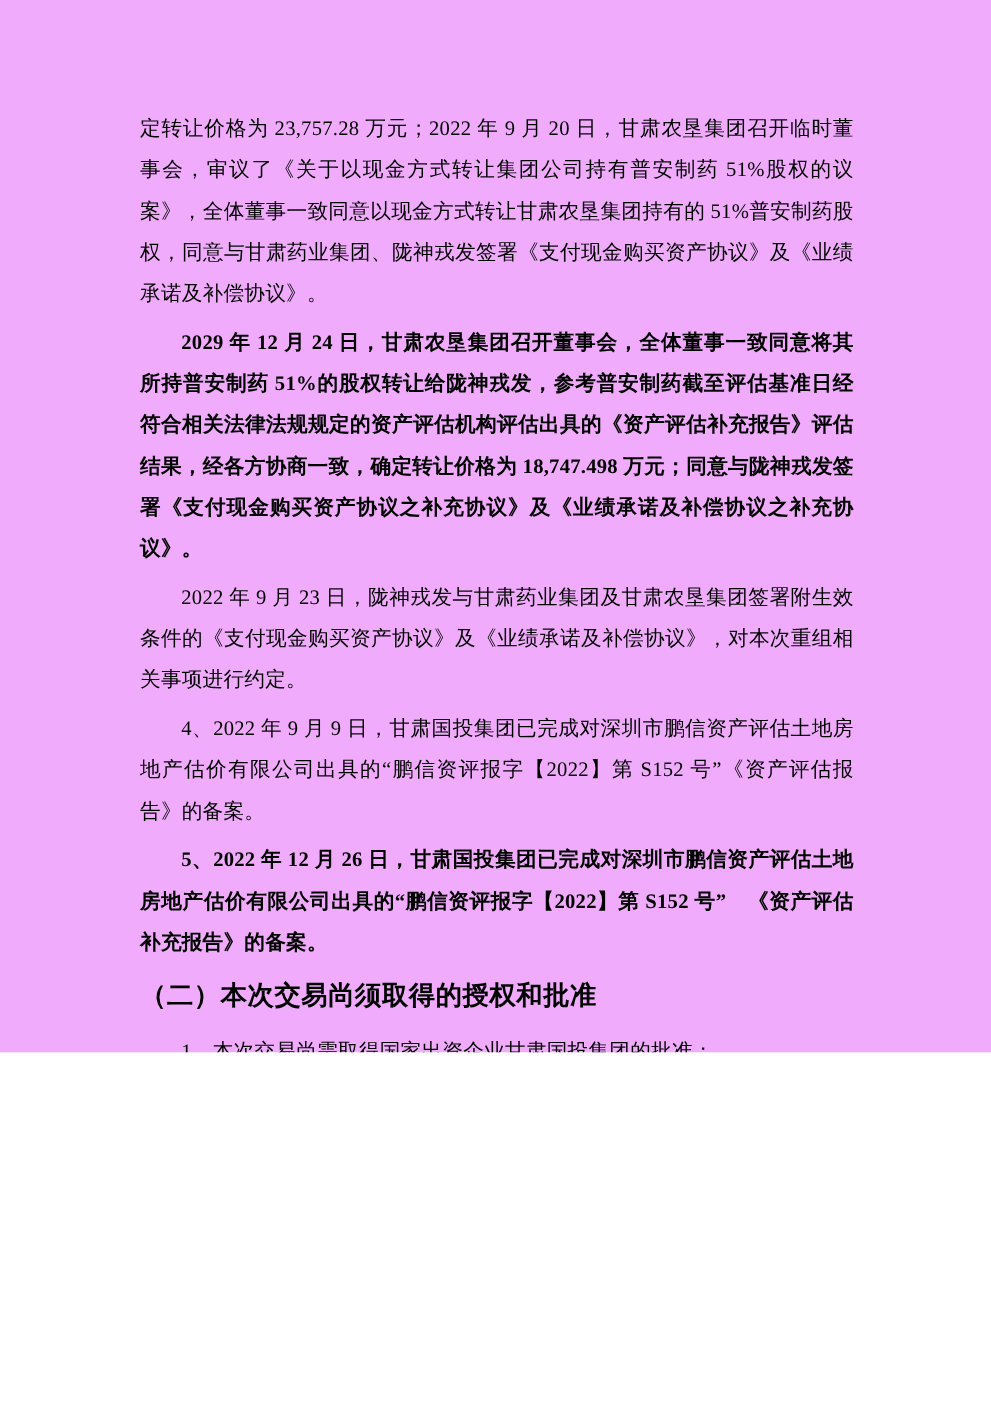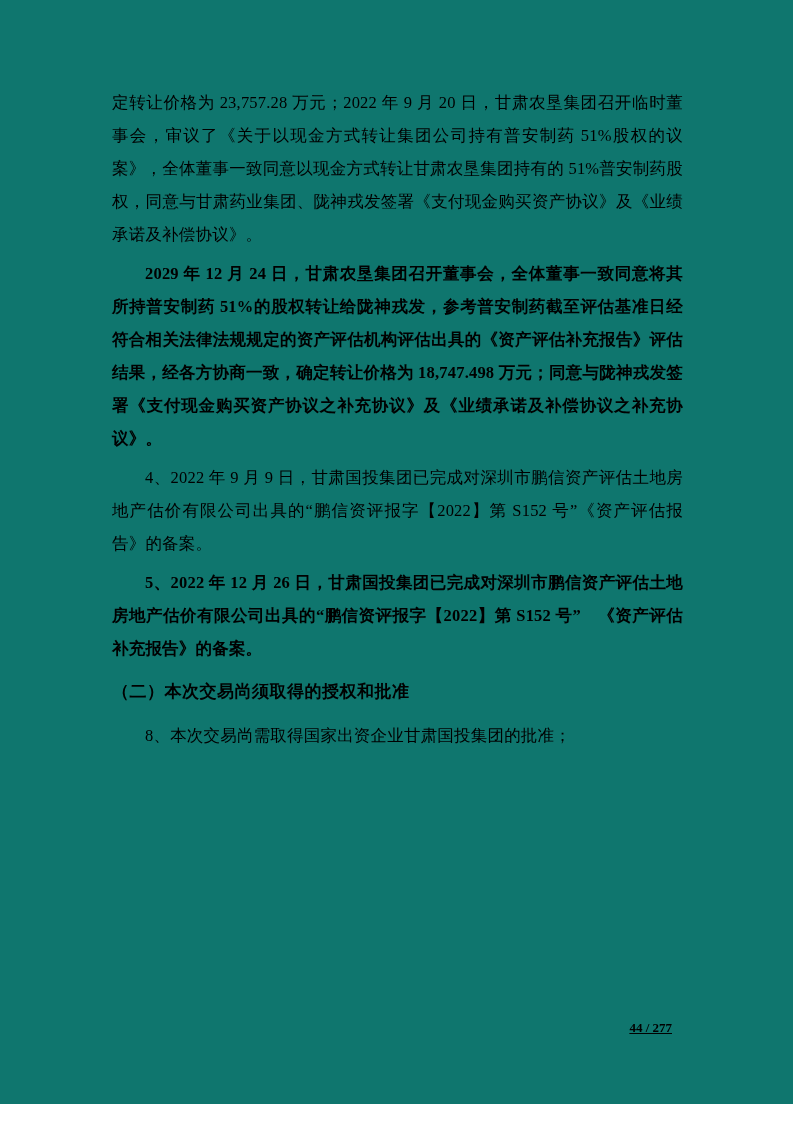--- a/index.html
+++ b/index.html
@@ -3,22 +3,22 @@
 <meta charset="utf-8">
 <style>
   html, body {
     margin: 0;
     padding: 0;
     background: #ffffff;
   }
   .page {
     position: relative;
     width: 793px;
-    height: 1104px;
-    background: #0f766e;
+    height: 842px;
+    background: #f0abfc;
     overflow: hidden;
     box-sizing: border-box;
     padding: 86px 110px 0 112px;
     font-family: "Liberation Serif", "DejaVu Serif", serif;
     color: #000000;
   }
   .para {
     font-size: 16.5px;
     line-height: 33px;
     text-align: justify;
@@ -28,21 +28,21 @@
   }
   .para.noindent {
     text-indent: 0;
   }
   .para.bold {
     font-weight: bold;
   }
   .section-heading {
     font-family: "Liberation Sans", "DejaVu Sans", sans-serif;
     font-weight: bold;
-    font-size: 17px;
+    font-size: 21px;
     line-height: 30px;
     margin: 12px 0 12px 0;
     letter-spacing: 0.5px;
   }
   .page-footer {
     position: absolute;
     top: 1020px;
     right: 121px;
     font-size: 13px;
     font-weight: bold;
@@ -52,26 +52,27 @@
 </style>
 </head>
 <body>
 
 <div class="page">
 
   <p class="para noindent">定转让价格为 23,757.28 万元；2022 年 9 月 20 日，甘肃农垦集团召开临时董事会，审议了《关于以现金方式转让集团公司持有普安制药 51%股权的议案》，全体董事一致同意以现金方式转让甘肃农垦集团持有的 51%普安制药股权，同意与甘肃药业集团、陇神戎发签署《支付现金购买资产协议》及《业绩承诺及补偿协议》。</p>
 
   <p class="para bold">2029 年 12 月 24 日，甘肃农垦集团召开董事会，全体董事一致同意将其所持普安制药 51%的股权转让给陇神戎发，参考普安制药截至评估基准日经符合相关法律法规规定的资产评估机构评估出具的《资产评估补充报告》评估结果，经各方协商一致，确定转让价格为 18,747.498 万元；同意与陇神戎发签署《支付现金购买资产协议之补充协议》及《业绩承诺及补偿协议之补充协议》。</p>
 
+  <p class="para">2022 年 9 月 23 日，陇神戎发与甘肃药业集团及甘肃农垦集团签署附生效条件的《支付现金购买资产协议》及《业绩承诺及补偿协议》，对本次重组相关事项进行约定。</p>
 
 
 
   <p class="para">4、2022 年 9 月 9 日，甘肃国投集团已完成对深圳市鹏信资产评估土地房地产估价有限公司出具的“鹏信资评报字【2022】第 S152 号”《资产评估报告》的备案。</p>
 
   <p class="para bold">5、2022 年 12 月 26 日，甘肃国投集团已完成对深圳市鹏信资产评估土地房地产估价有限公司出具的“鹏信资评报字【2022】第 S152 号”　《资产评估补充报告》的备案。</p>
 
   <h2 class="section-heading">（二）本次交易尚须取得的授权和批准</h2>
 
-  <p class="para">8、本次交易尚需取得国家出资企业甘肃国投集团的批准；</p>
+  <p class="para">1、本次交易尚需取得国家出资企业甘肃国投集团的批准；</p>
 
   <div class="page-footer">44 / 277</div>
 
 </div>
 
 </body></html>

